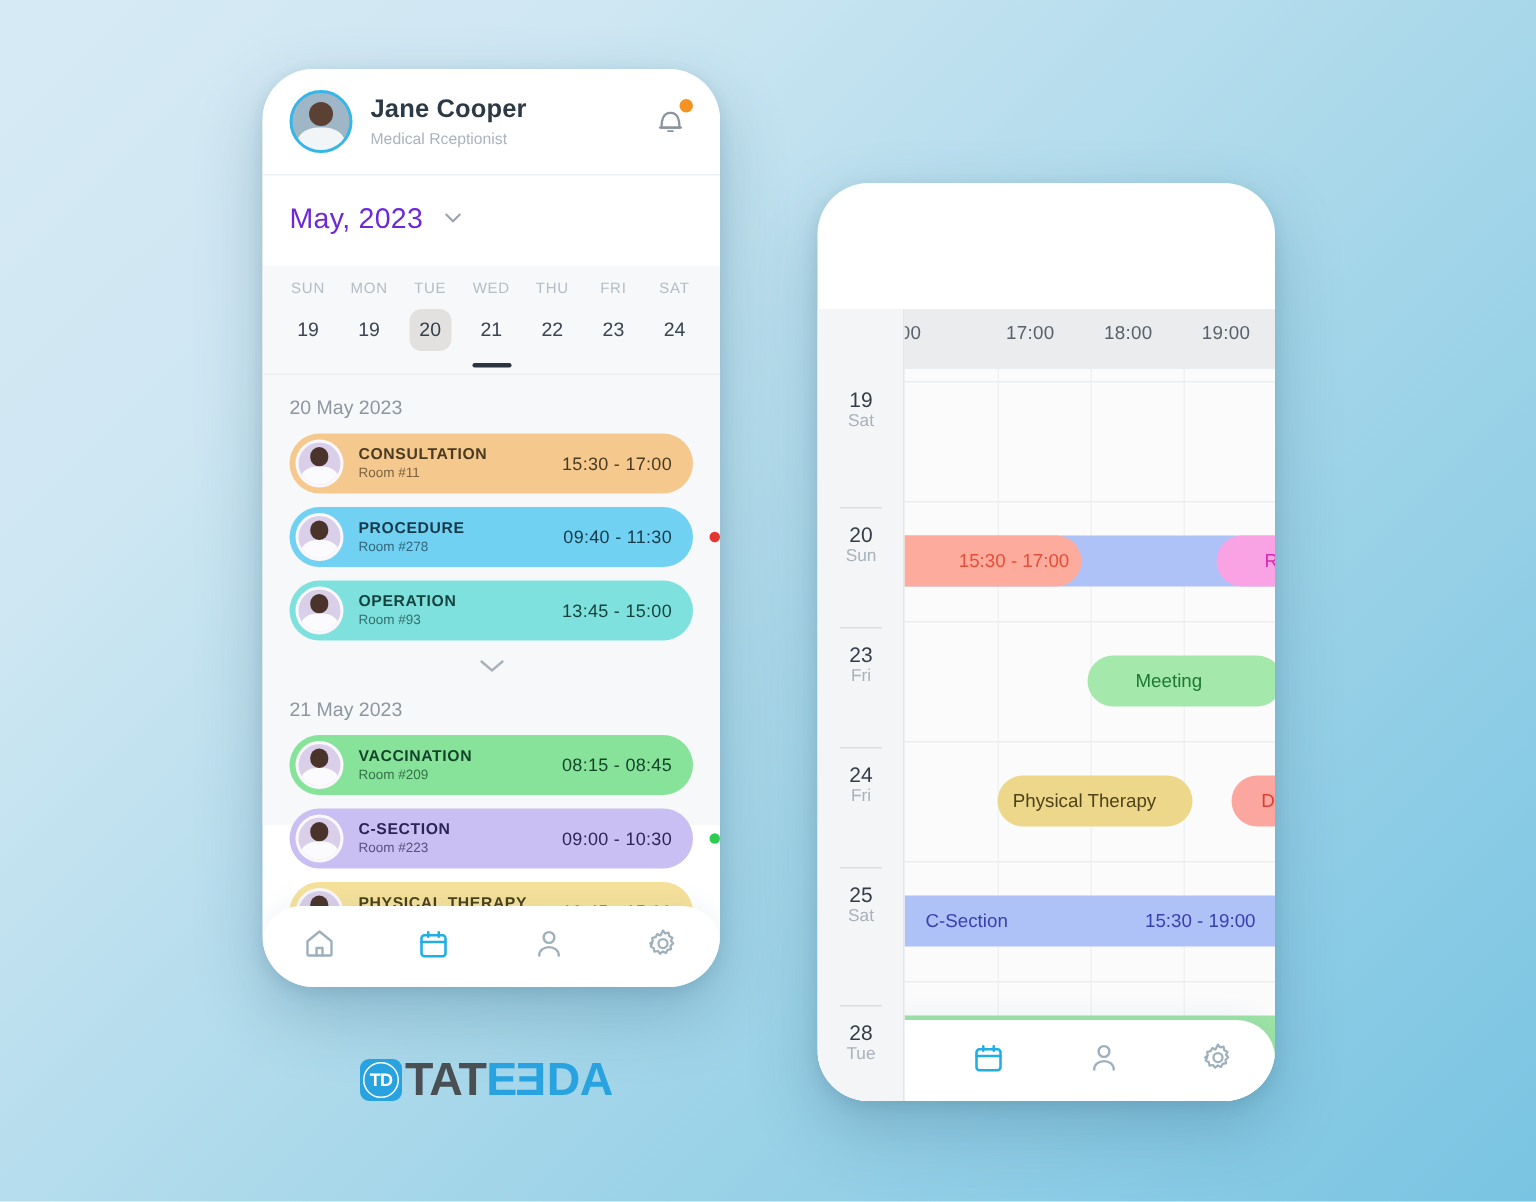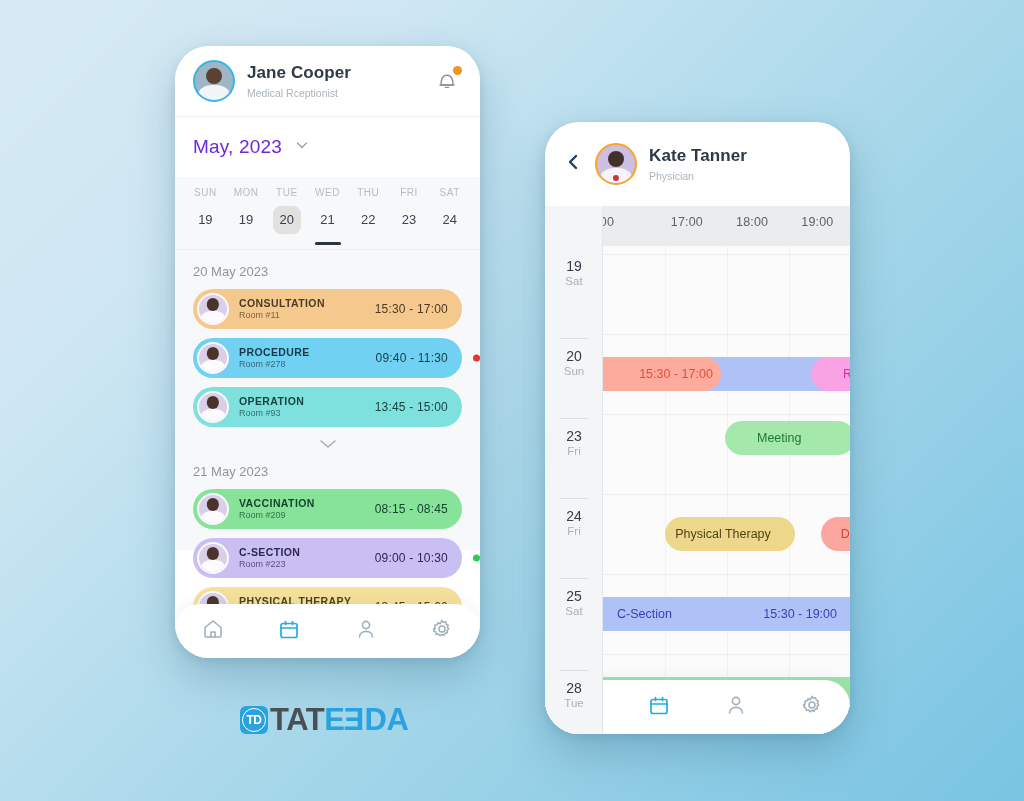--- a/index.html
+++ b/index.html
@@ -425,21 +425,21 @@
           <span class="lbl">Consultation</span>
                   </div>
         <div class="ev pill" style="background: rgb(252, 171, 156); color: rgb(226, 80, 60); top: 111px; left: -22px; width: 140px;">
           <span class="lbl"></span>
                   <span class="tm">15:30 - 17:00</span>
         </div>
         <div class="ev pill" style="background: rgb(249, 163, 228); color: rgb(214, 43, 176); top: 111px; left: 208px; width: 120px;">
           <span class="lbl">Ro</span>
                   <span class="tm"></span>
         </div>
-        <div class="ev pill" style="background: rgb(164, 232, 171); color: rgb(29, 122, 51); top: 175px; left: 122px; width: 130px;">
+        <div class="ev pill" style="background: rgb(164, 232, 171); color: rgb(29, 122, 51); top: 191px; left: 122px; width: 130px;">
           <span class="lbl">Meeting</span>
                   <span class="tm"></span>
         </div>
         <div class="ev pill" style="background: rgb(236, 215, 138); color: rgb(78, 67, 25); top: 271px; left: 62px; width: 130px;">
           <span class="lbl">Physical Therapy</span>
                   <span class="tm"></span>
         </div>
         <div class="ev pill" style="background: rgb(251, 167, 160); color: rgb(217, 63, 52); top: 271px; left: 218px; width: 120px;">
           <span class="lbl">Doctor's me</span>
                   <span class="tm"></span>
@@ -484,38 +484,20 @@
                  <div class="w">Sat</div>
         </div>
         <div class="dayrow-lbl" style="top: 472px;">
           <div class="sep"></div>
                  <div class="n">28</div>
                  <div class="w">Tue</div>
         </div>
       </div>
   </div>
 
-  <div class="r-header">
-    <div class="back-chev">
-      <span>
-        <svg width="20" height="20" viewBox="0 0 20 20" fill="none" stroke="#1f3f63" stroke-width="2.4" stroke-linecap="round" stroke-linejoin="round">
-          <path d="M13 4l-6 6 6 6"></path>
-        </svg>
-      </span>
-    </div>
-    <div class="avatar orange" style="margin-left:10px">
-      <div class="av-head"></div>
-      <div class="av-body"></div>
-      <div class="av-acc"></div>
-    </div>
-    <div class="hdr-names">
-      <div class="hdr-name">Kate Tanner</div>
-      <div class="hdr-role">Physician</div>
-    </div>
-  </div>
 
   <div class="navbar" id="nav-right">
       <div class="navbtn">
         <span><svg width="24" height="24" viewBox="0 0 24 24" fill="none" stroke="#9fb0bd" stroke-width="1.6" stroke-linecap="round" stroke-linejoin="round">
             <path d="M4 10.5L12 4l8 6.5V19a1 1 0 0 1-1 1H5a1 1 0 0 1-1-1z"></path>
             <path d="M10 20v-5h4v5"></path>
           </svg></span>
       </div>
       <div class="navbtn">
         <span><svg width="24" height="24" viewBox="0 0 24 24" fill="none" stroke="#20ade8" stroke-width="1.7" stroke-linecap="round">

